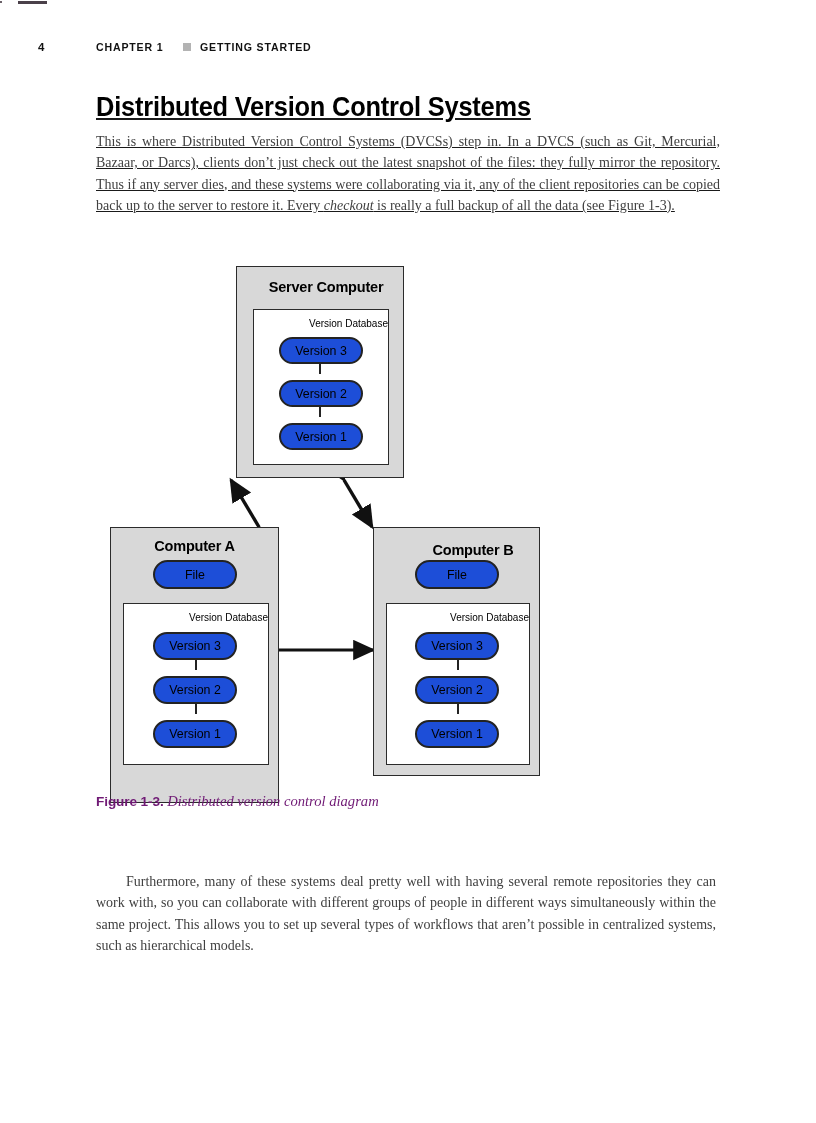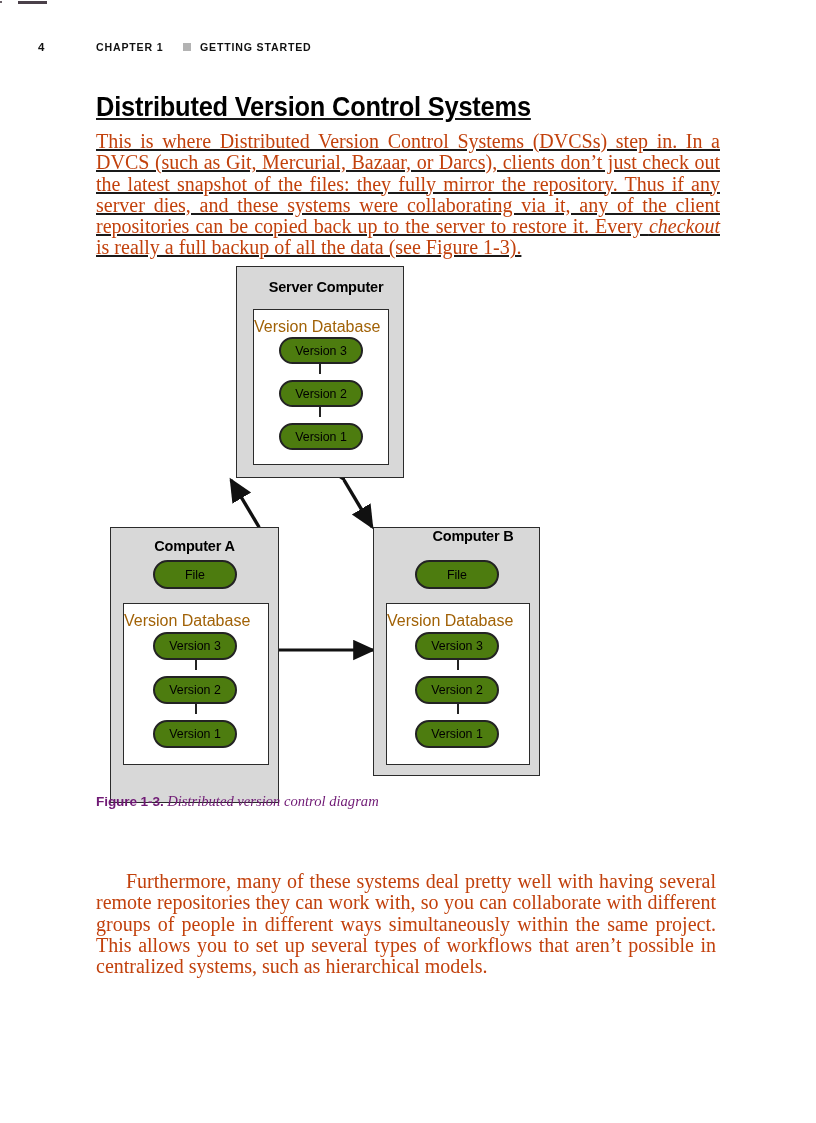--- a/index.html
+++ b/index.html
@@ -85,25 +85,25 @@
     line-height: 30px;
     letter-spacing: -0.2px;
     color: #000000;
     margin: 0 0 9px 0;
     transform: scaleX(0.94);
     transform-origin: left center;
   }
 
   .body-paragraph {
     font-family: "Liberation Serif", serif;
-    font-size: 20px;
+    font-size: 14px;
     line-height: 21.3px;
     text-align: justify;
     margin: 0;
-    color: #c2410c;
+    color: #404040;
   }
   .body-paragraph.indented {
     text-indent: 30px;
   }
   .body-paragraph em {
     font-style: italic;
   }
 
   
   #figure-block {
@@ -134,29 +134,29 @@
   .vdb-box {
     position: absolute;
     box-sizing: border-box;
     background: #ffffff;
     border: 1.4px solid #2b2b2b;
   }
   .vdb-title {
     position: absolute;
     left: 0;
     right: 0;
-    text-align: left;
-    font-family: "Liberation Sans", sans-serif;
-    font-size: 16px;
-    color: #a16207;
+    text-align: right;
+    font-family: "Liberation Sans", sans-serif;
+    font-size: 10px;
+    color: #000000;
   }
   .pill {
     position: absolute;
     box-sizing: border-box;
-    background: #4d7c0f;
+    background: #1d4ed8;
     border: 2px solid #232323;
     border-radius: 999px;
     display: flex;
     align-items: center;
     justify-content: center;
     font-family: "Liberation Sans", sans-serif;
     font-size: 12.4px;
     color: #000000;
   }
   .pill-connector {
@@ -260,21 +260,21 @@
       <div class="vdb-title" style="top:8px;">Version Database</div>
       <div class="pill-connector" style="left:71px; top:50px; height:16px;"></div>
       <div class="pill-connector" style="left:71px; top:94px; height:16px;"></div>
       <div class="pill" style="left:29px; top:28px; width:84px; height:28px;">Version 3</div>
       <div class="pill" style="left:29px; top:72px; width:84px; height:28px;">Version 2</div>
       <div class="pill" style="left:29px; top:116px; width:84px; height:28px;">Version 1</div>
     </div>
   </div>
 
   <div class="diag-box" style="left:277px; top:269px; width:167px; height:249px;">
-    <div class="diag-box-title" style="top:0;padding-left:33px;">Computer B</div>
+    <div class="diag-box-title" style="top:14px;padding-left:33px;">Computer B</div>
     <div class="pill" style="left:41px; top:32px; width:84px; height:29px;">File</div>
     <div class="vdb-box" style="left:12px; top:75px; width:144px; height:162px;">
       <div class="vdb-title" style="top:8px;">Version Database</div>
       <div class="pill-connector" style="left:70px; top:50px; height:16px;"></div>
       <div class="pill-connector" style="left:70px; top:94px; height:16px;"></div>
       <div class="pill" style="left:28px; top:28px; width:84px; height:28px;">Version 3</div>
       <div class="pill" style="left:28px; top:72px; width:84px; height:28px;">Version 2</div>
       <div class="pill" style="left:28px; top:116px; width:84px; height:28px;">Version 1</div>
     </div>
   </div>

